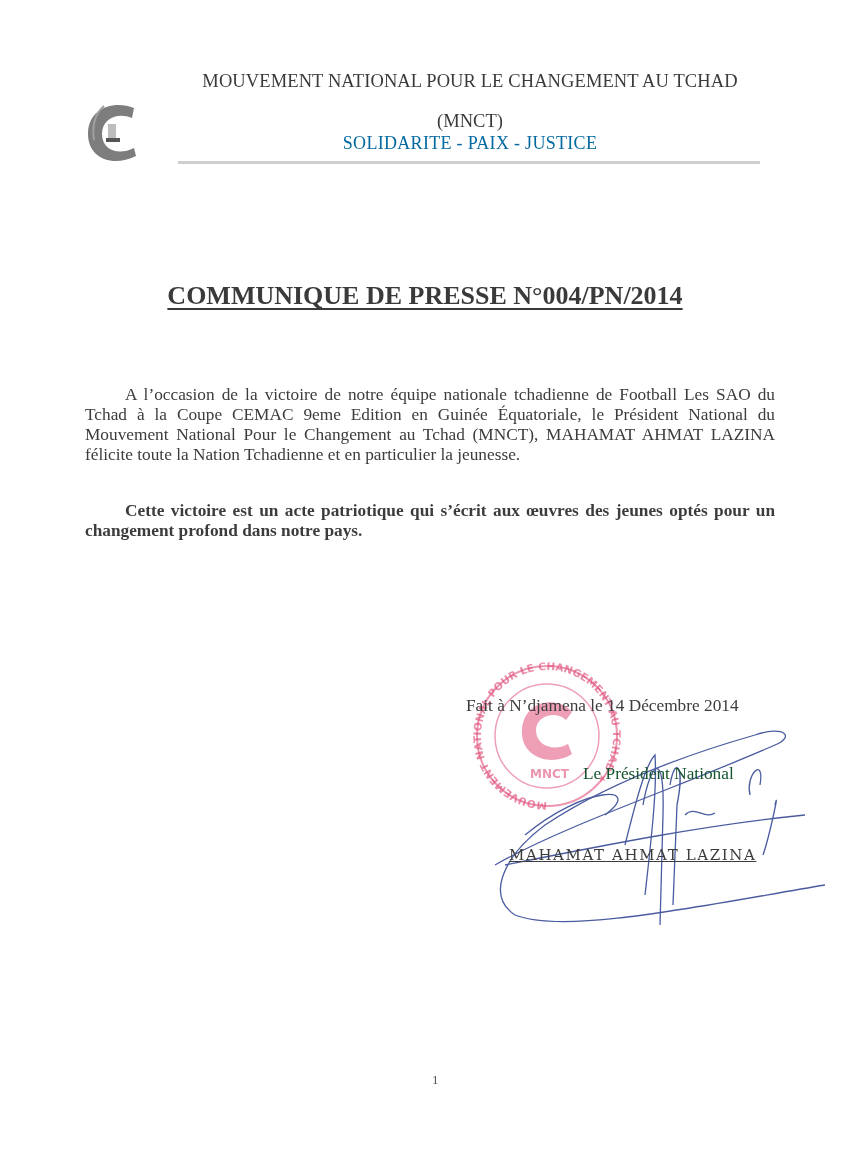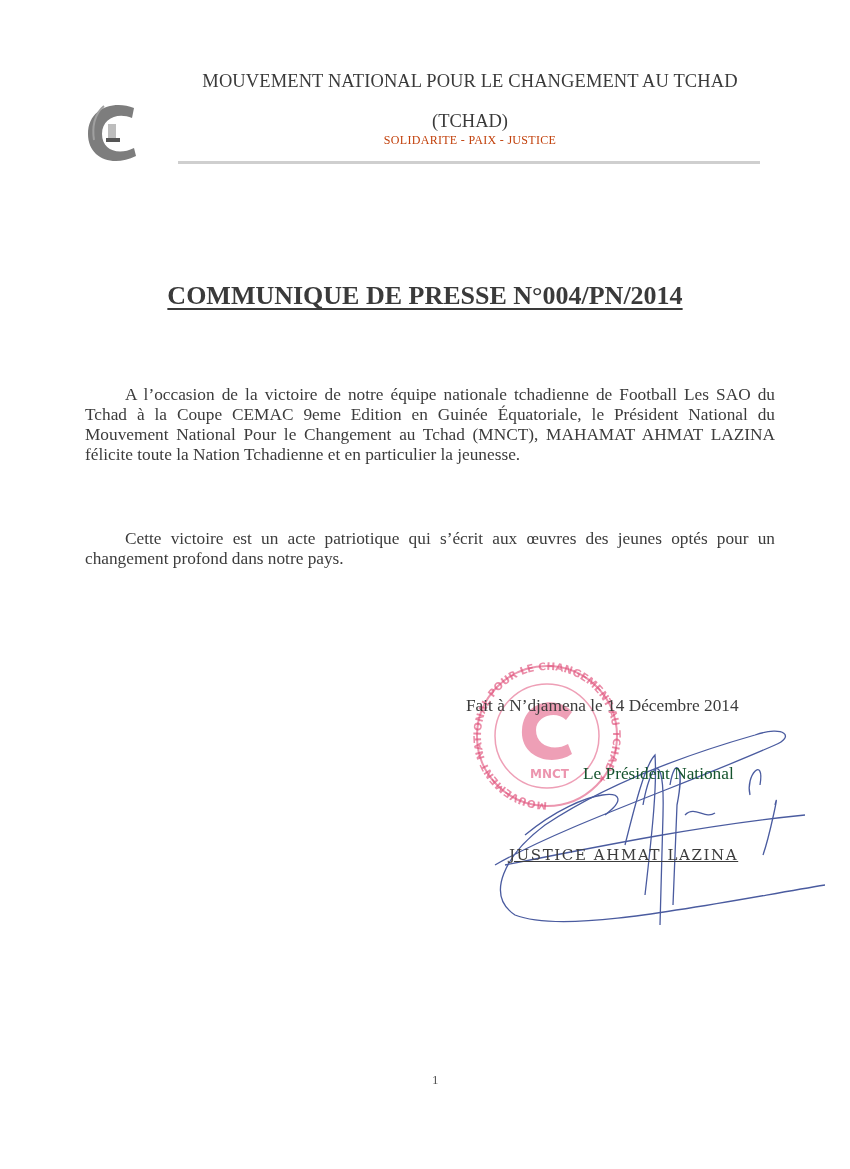--- a/index.html
+++ b/index.html
@@ -4,48 +4,48 @@
 <style>
   html, body { margin: 0; padding: 0; }
   body {
     width: 850px; height: 1169px; background: #ffffff; position: relative; overflow: hidden;
     font-family: "Liberation Serif", "DejaVu Serif", serif; color: #333;
   }
   .abs { position: absolute; }
   .logo { left: 84px; top: 100px; width: 56px; height: 66px; }
   .hdr-title { left: 150px; width: 640px; text-align: center; top: 71px; font-size: 18.5px; color: #3a3a3a; letter-spacing: 0.1px; }
   .hdr-abbr { left: 150px; width: 640px; text-align: center; top: 111px; font-size: 18.5px; color: #3a3a3a; }
-  .hdr-motto { left: 150px; width: 640px; text-align: center; top: 133px; font-size: 12px; color: #c2410c; letter-spacing: 0.3px; }
+  .hdr-motto { left: 150px; width: 640px; text-align: center; top: 133px; font-size: 18px; color: #0369a1; letter-spacing: 0.3px; }
   .hdr-rule { left: 178px; width: 582px; top: 161px; height: 3px; background: #cfcfcf; }
   .title { left: 110px; width: 630px; text-align: center; top: 281px; font-size: 26px; font-weight: bold; color: #3a3a3a; text-decoration: underline; text-underline-offset: 4px; text-decoration-thickness: 2px; }
   .para { left: 85px; width: 690px; font-size: 17.3px; line-height: 20px; color: #3c3c3c; text-align: justify; }
   .para .indent { display: inline-block; width: 40px; }
   .p1 { top: 385px; }
-  .p2 { top: 529px; }
+  .p2 { top: 501px; font-weight: bold; }
   .place { left: 466px; top: 684px; font-size: 17.3px; color: #3c3c3c; white-space: nowrap; z-index: 3; margin-top: 12px; }
   .role { left: 583px; top: 764px; font-size: 17.3px; color: #14532d; white-space: nowrap; z-index: 3; }
   .name { left: 509px; top: 846px; font-size: 15px; color: #3c3c3c; letter-spacing: 1.6px; text-decoration: underline; white-space: nowrap; z-index: 3; font-family: "DejaVu Serif", serif; }
   .stamp { left: 472px; top: 660px; width: 150px; height: 155px; z-index: 1; }
   .signature { left: 485px; top: 725px; width: 350px; height: 220px; z-index: 2; }
   .pagenum { left: 432px; top: 1072px; font-size: 13px; color: #555; }
 </style>
 </head>
 <body>
 
 <div class="abs logo">
   <svg width="56" height="66" viewBox="0 0 56 66">
     <path d="M50 8 C30 0 4 8 4 34 C4 58 28 68 52 56 L50 48 C34 56 18 50 18 34 C18 18 34 12 48 18 Z" fill="#7d7d7d"></path>
     <path d="M20 6 C10 14 8 28 10 40" stroke="#a0a0a0" stroke-width="2" fill="none"></path>
     <rect x="24" y="24" width="8" height="14" fill="#bdbdbd"></rect>
     <rect x="22" y="38" width="14" height="4" fill="#555"></rect>
   </svg>
 </div>
 
 <div class="abs hdr-title">MOUVEMENT NATIONAL POUR LE CHANGEMENT AU TCHAD</div>
-<div class="abs hdr-abbr">(TCHAD)</div>
+<div class="abs hdr-abbr">(MNCT)</div>
 <div class="abs hdr-motto">SOLIDARITE  -  PAIX - JUSTICE</div>
 <div class="abs hdr-rule"></div>
 
 <div class="abs title">COMMUNIQUE DE PRESSE N°004/PN/2014</div>
 
 <div class="abs para p1"><span class="indent"></span><span>A l’occasion de la victoire de notre équipe nationale tchadienne de Football Les SAO du Tchad à la Coupe CEMAC 9eme Edition en Guinée Équatoriale, le Président National du Mouvement National Pour le Changement au Tchad (MNCT), MAHAMAT AHMAT LAZINA félicite toute la Nation Tchadienne et en particulier la jeunesse.</span></div>
 <div class="abs para p2"><span class="indent"></span><span>Cette victoire est un acte patriotique qui s’écrit aux œuvres des jeunes optés pour un changement profond dans notre pays.</span></div>
 
 <div class="abs stamp">
   <svg width="150" height="155" viewBox="0 0 150 155">
@@ -71,15 +71,15 @@
     <path d="M185 60 C190 30 200 40 192 80 L188 180"></path>
     <path d="M200 90 C210 80 220 95 230 88"></path>
     <path d="M290 80 C295 60 285 110 278 130"></path>
     <path d="M40 110 C100 60 160 60 120 90"></path>
     <path d="M265 70 C260 50 280 30 275 60"></path>
   </svg>
 </div>
 
 <div class="abs place">Fait à N’djamena le 14 Décembre 2014</div>
 <div class="abs role">Le Président National</div>
-<div class="abs name">JUSTICE AHMAT LAZINA</div>
+<div class="abs name">MAHAMAT AHMAT LAZINA</div>
 
 <div class="abs pagenum">1</div>
 
 </body></html>

